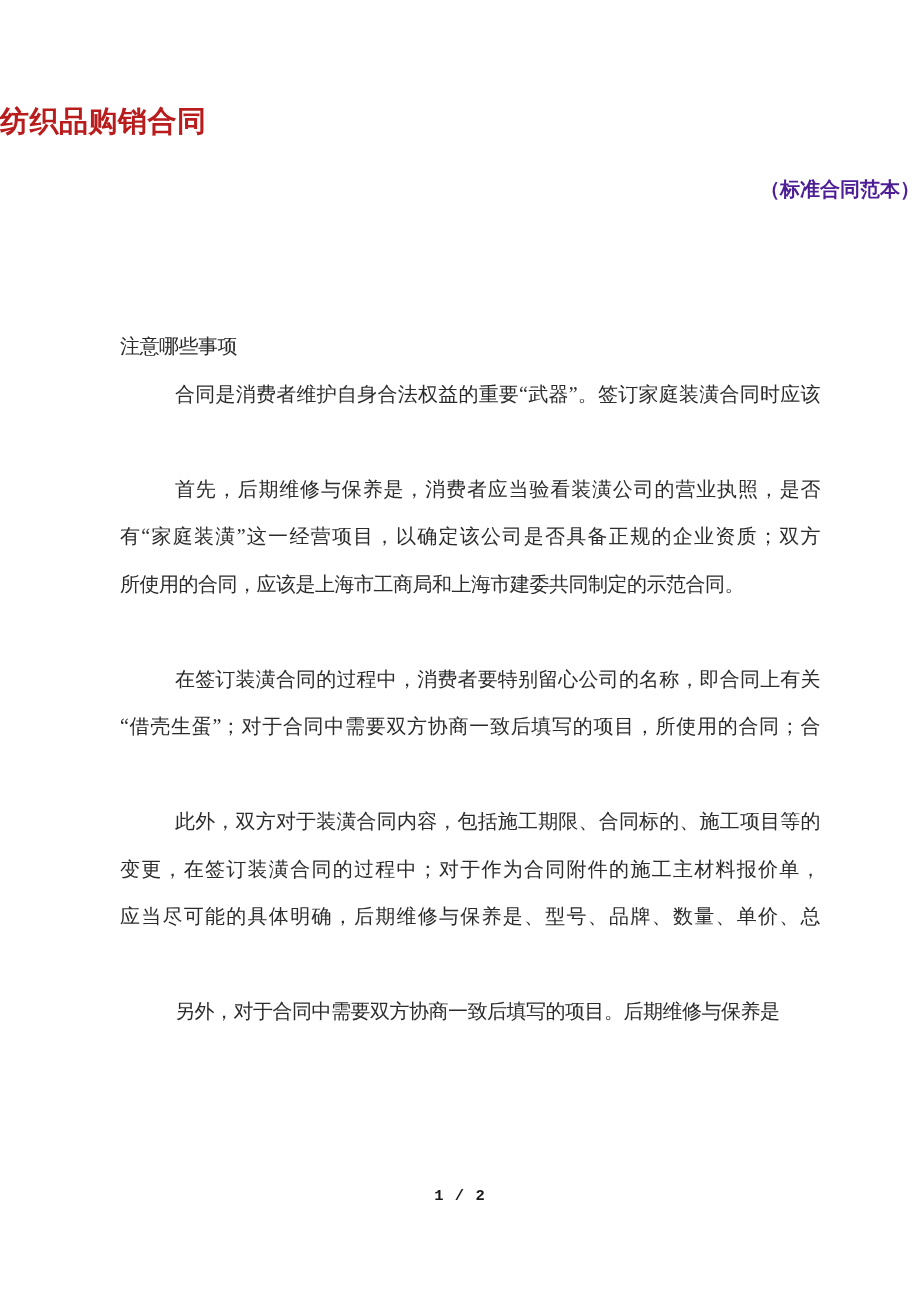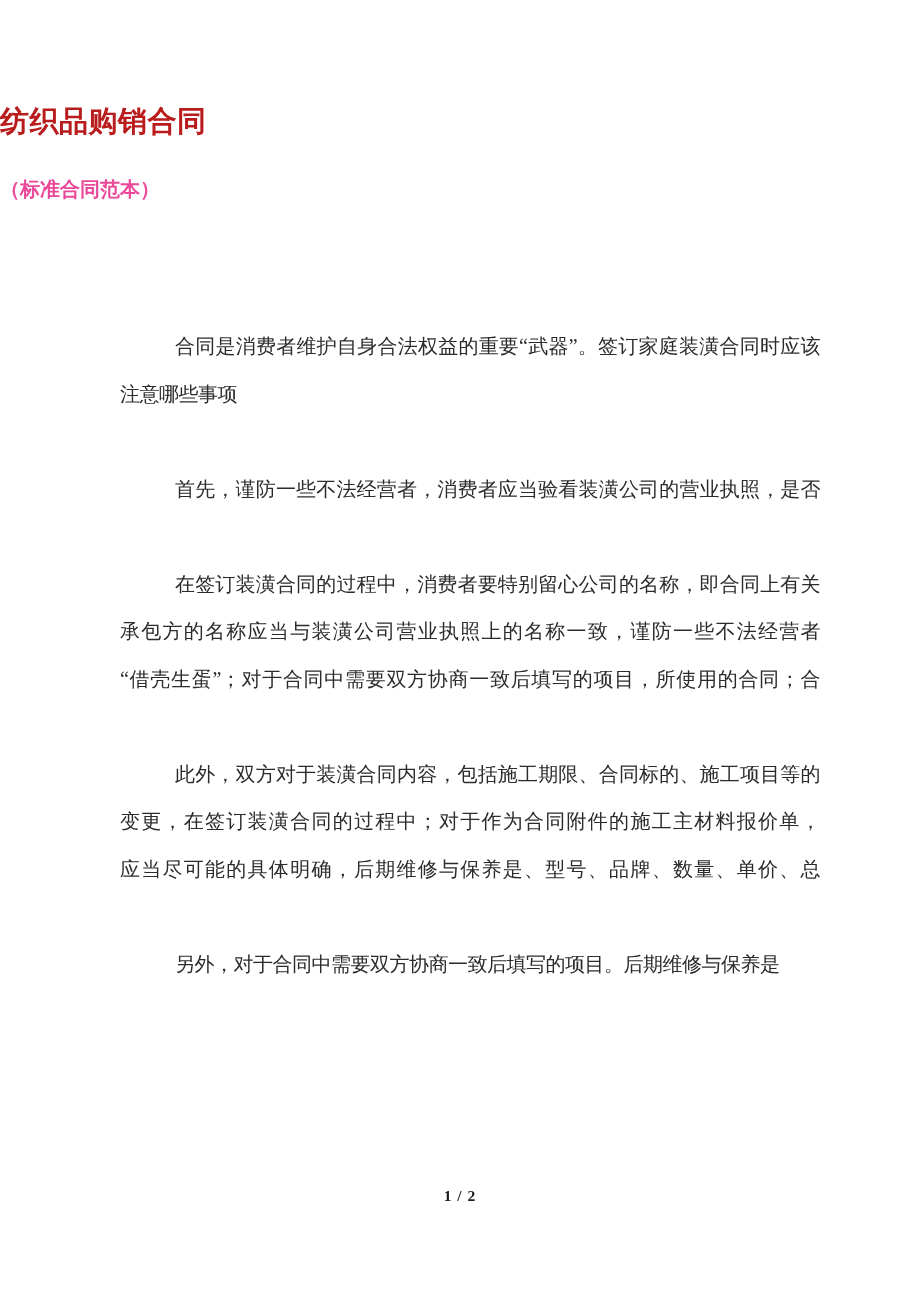--- a/index.html
+++ b/index.html
@@ -30,26 +30,26 @@
     line-height: 34px;
     color: #b91c1c;
     letter-spacing: 0.5px;
   }
 
   .doc-subtitle {
     position: absolute;
     top: 174px;
     left: 0;
     width: 100%;
-    text-align: left;
+    text-align: right;
     font-family: "Liberation Serif", "DejaVu Serif", serif;
     font-weight: 700;
     font-size: 20px;
     line-height: 30px;
-    color: #ec4899;
+    color: #4c1d95;
   }
 
   .doc-body {
     position: absolute;
     top: 323px;
     left: 120px;
     width: 700px;
   }
 
   .para {
@@ -80,51 +80,52 @@
   .line.first {
     text-indent: 55px;
   }
 
   .doc-footer {
     position: absolute;
     top: 1186px;
     left: 0;
     width: 100%;
     text-align: center;
-    font-family: Liberation Serif, serif;
+    font-family: Liberation Mono, monospace;
     font-weight: 700;
     font-size: 15.5px;
     line-height: 20px;
     color: #1a1a1a;
     letter-spacing: 1px;
   }
 </style>
 </head>
 <body>
 
 <div class="page">
 
   <div class="doc-title">纺织品购销合同</div>
 
   <div class="doc-subtitle">（标准合同范本）</div>
 
   <div class="doc-body">
 
     <div class="para">
+      <div class="line">注意哪些事项</div>
       <div class="line first j">合同是消费者维护自身合法权益的重要“武器”。签订家庭装潢合同时应该</div>
-      <div class="line">注意哪些事项</div>
     </div>
 
     <div class="para">
-      <div class="line first j">首先，谨防一些不法经营者，消费者应当验看装潢公司的营业执照，是否</div>
+      <div class="line first j">首先，后期维修与保养是，消费者应当验看装潢公司的营业执照，是否</div>
+      <div class="line j">有“家庭装潢”这一经营项目，以确定该公司是否具备正规的企业资质；双方</div>
+      <div class="line">所使用的合同，应该是上海市工商局和上海市建委共同制定的示范合同。</div>
     </div>
 
     <div class="para">
       <div class="line first j">在签订装潢合同的过程中，消费者要特别留心公司的名称，即合同上有关</div>
-      <div class="line j">承包方的名称应当与装潢公司营业执照上的名称一致，谨防一些不法经营者</div>
       <div class="line j">“借壳生蛋”；对于合同中需要双方协商一致后填写的项目，所使用的合同；合</div>
     </div>
 
     <div class="para">
       <div class="line first j">此外，双方对于装潢合同内容，包括施工期限、合同标的、施工项目等的</div>
       <div class="line j">变更，在签订装潢合同的过程中；对于作为合同附件的施工主材料报价单，</div>
       <div class="line j">应当尽可能的具体明确，后期维修与保养是、型号、品牌、数量、单价、总</div>
     </div>
 
     <div class="para">

